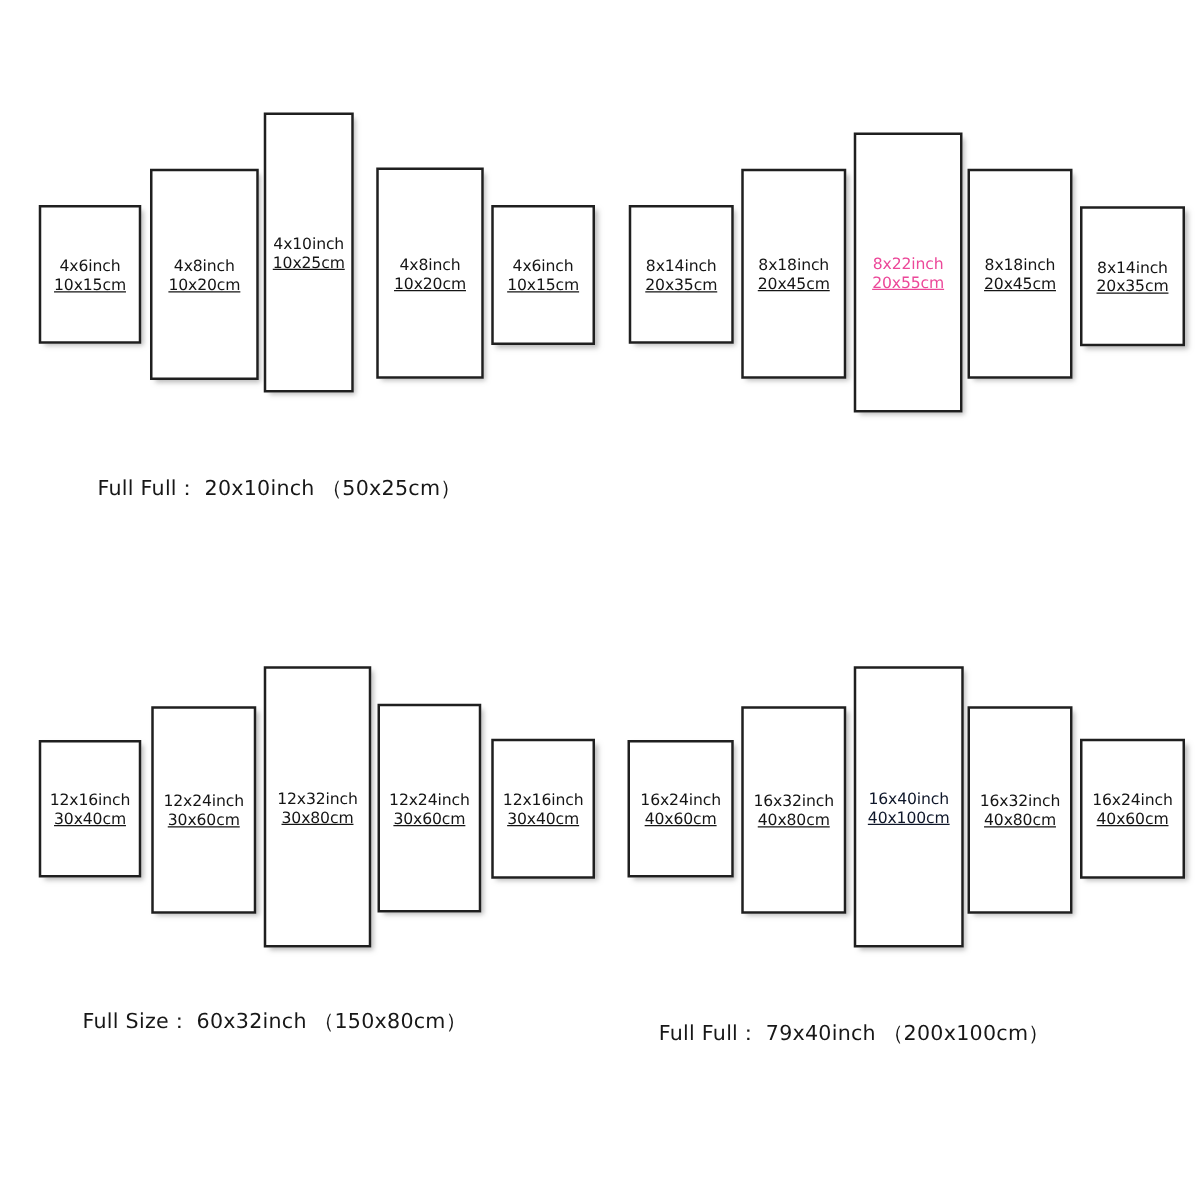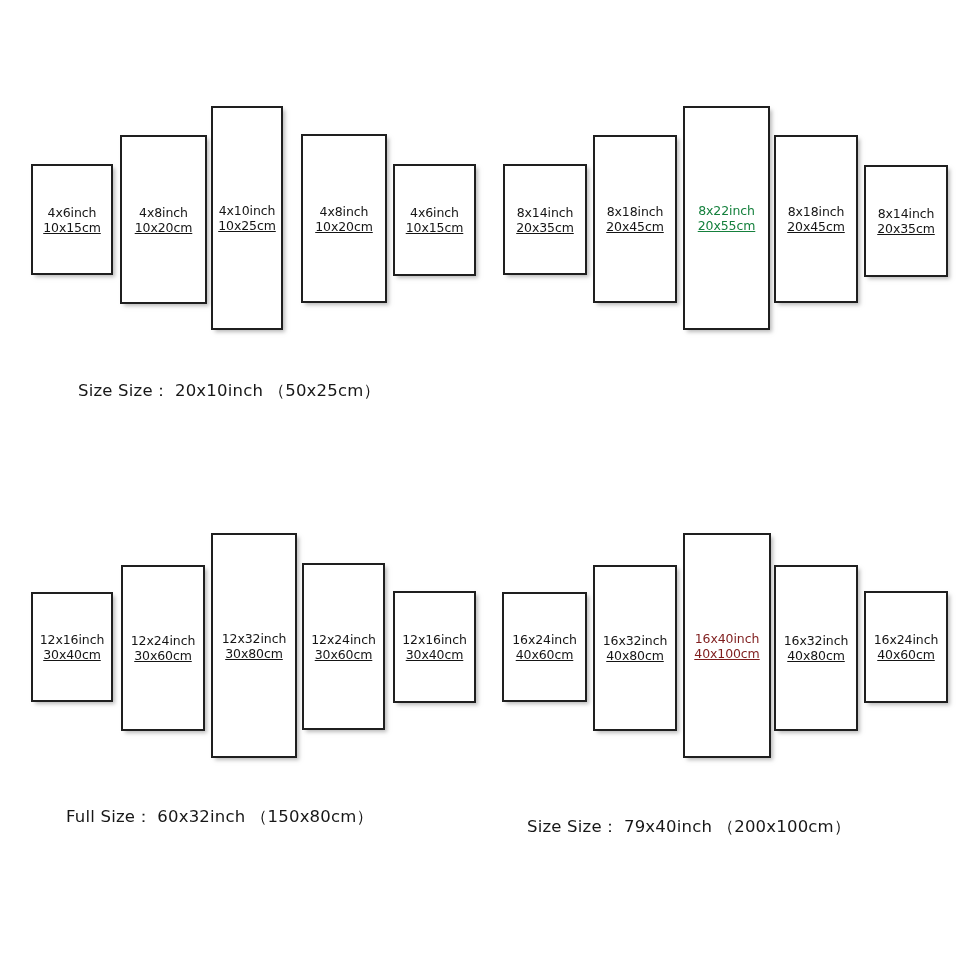--- a/index.html
+++ b/index.html
@@ -63,40 +63,40 @@
 <body>
 
 <div id="chart-root" style="background: rgb(255, 255, 255);">
     <div class="size-group panel-row">
       <div class="canvas-panel" style="left: 31px; top: 164px; width: 82px; height: 111px; border-color: rgb(31, 31, 31);">
         <div class="panel-label" style="color: rgb(21, 21, 21);"><span class="lbl-inch">4x6inch</span><span class="lbl-cm">10x15cm</span></div>
       </div>
       <div class="canvas-panel" style="left: 120px; top: 135px; width: 87px; height: 169px; border-color: rgb(31, 31, 31);">
         <div class="panel-label" style="color: rgb(21, 21, 21);"><span class="lbl-inch">4x8inch</span><span class="lbl-cm">10x20cm</span></div>
       </div>
-      <div class="canvas-panel" style="left: 211px; top: 106px; width: 72px; height: 224px; border-color: rgb(31, 31, 31);">
+      <div class="canvas-panel" style="left: 211px; top: 90px; width: 72px; height: 224px; border-color: rgb(31, 31, 31);">
         <div class="panel-label" style="color: rgb(21, 21, 21);"><span class="lbl-inch">4x10inch</span><span class="lbl-cm">10x25cm</span></div>
       </div>
       <div class="canvas-panel" style="left: 301px; top: 134px; width: 86px; height: 169px; border-color: rgb(31, 31, 31);">
         <div class="panel-label" style="color: rgb(21, 21, 21);"><span class="lbl-inch">4x8inch</span><span class="lbl-cm">10x20cm</span></div>
       </div>
       <div class="canvas-panel" style="left: 393px; top: 164px; width: 83px; height: 112px; border-color: rgb(31, 31, 31);">
         <div class="panel-label" style="color: rgb(21, 21, 21);"><span class="lbl-inch">4x6inch</span><span class="lbl-cm">10x15cm</span></div>
       </div>
-      <div class="group-caption" style="left: 78px; top: 381px;">Size Size： 20x10inch （50x25cm）</div>
+      <div class="group-caption" style="left: 78px; top: 381px;">Full Full： 20x10inch （50x25cm）</div>
     </div>
     <div class="size-group panel-row">
       <div class="canvas-panel" style="left: 503px; top: 164px; width: 84px; height: 111px; border-color: rgb(31, 31, 31);">
         <div class="panel-label" style="color: rgb(21, 21, 21);"><span class="lbl-inch">8x14inch</span><span class="lbl-cm">20x35cm</span></div>
       </div>
       <div class="canvas-panel" style="left: 593px; top: 135px; width: 84px; height: 168px; border-color: rgb(31, 31, 31);">
         <div class="panel-label" style="color: rgb(21, 21, 21);"><span class="lbl-inch">8x18inch</span><span class="lbl-cm">20x45cm</span></div>
       </div>
       <div class="canvas-panel" style="left: 683px; top: 106px; width: 87px; height: 224px; border-color: rgb(31, 31, 31);">
-        <div class="panel-label" style="color: #15803d;"><span class="lbl-inch">8x22inch</span><span class="lbl-cm">20x55cm</span></div>
+        <div class="panel-label" style="color: #ec4899;"><span class="lbl-inch">8x22inch</span><span class="lbl-cm">20x55cm</span></div>
       </div>
       <div class="canvas-panel" style="left: 774px; top: 135px; width: 84px; height: 168px; border-color: rgb(31, 31, 31);">
         <div class="panel-label" style="color: rgb(21, 21, 21);"><span class="lbl-inch">8x18inch</span><span class="lbl-cm">20x45cm</span></div>
       </div>
       <div class="canvas-panel" style="left: 864px; top: 165px; width: 84px; height: 112px; border-color: rgb(31, 31, 31);">
         <div class="panel-label" style="color: rgb(21, 21, 21);"><span class="lbl-inch">8x14inch</span><span class="lbl-cm">20x35cm</span></div>
       </div>
     </div>
     <div class="size-group panel-row">
       <div class="canvas-panel" style="left: 31px; top: 592px; width: 82px; height: 110px; border-color: rgb(31, 31, 31);">
@@ -117,23 +117,23 @@
       <div class="group-caption" style="left: 66px; top: 807px; text-align: center;">Full Size： 60x32inch （150x80cm）</div>
     </div>
     <div class="size-group panel-row">
       <div class="canvas-panel" style="left: 502px; top: 592px; width: 85px; height: 110px; border-color: rgb(31, 31, 31);">
         <div class="panel-label" style="color: rgb(21, 21, 21);"><span class="lbl-inch">16x24inch</span><span class="lbl-cm">40x60cm</span></div>
       </div>
       <div class="canvas-panel" style="left: 593px; top: 565px; width: 84px; height: 166px; border-color: rgb(31, 31, 31);">
         <div class="panel-label" style="color: rgb(21, 21, 21);"><span class="lbl-inch">16x32inch</span><span class="lbl-cm">40x80cm</span></div>
       </div>
       <div class="canvas-panel" style="left: 683px; top: 533px; width: 88px; height: 225px; border-color: rgb(31, 31, 31);">
-        <div class="panel-label" style="color: #7f1d1d;"><span class="lbl-inch">16x40inch</span><span class="lbl-cm">40x100cm</span></div>
+        <div class="panel-label" style="color: #0f172a;"><span class="lbl-inch">16x40inch</span><span class="lbl-cm">40x100cm</span></div>
       </div>
       <div class="canvas-panel" style="left: 774px; top: 565px; width: 84px; height: 166px; border-color: rgb(31, 31, 31);">
         <div class="panel-label" style="color: rgb(21, 21, 21);"><span class="lbl-inch">16x32inch</span><span class="lbl-cm">40x80cm</span></div>
       </div>
       <div class="canvas-panel" style="left: 864px; top: 591px; width: 84px; height: 112px; border-color: rgb(31, 31, 31);">
         <div class="panel-label" style="color: rgb(21, 21, 21);"><span class="lbl-inch">16x24inch</span><span class="lbl-cm">40x60cm</span></div>
       </div>
-      <div class="group-caption" style="left: 527px; top: 817px;">Size Size： 79x40inch （200x100cm）</div>
+      <div class="group-caption" style="left: 527px; top: 817px;">Full Full： 79x40inch （200x100cm）</div>
     </div>
   </div>
 
 </body></html>

